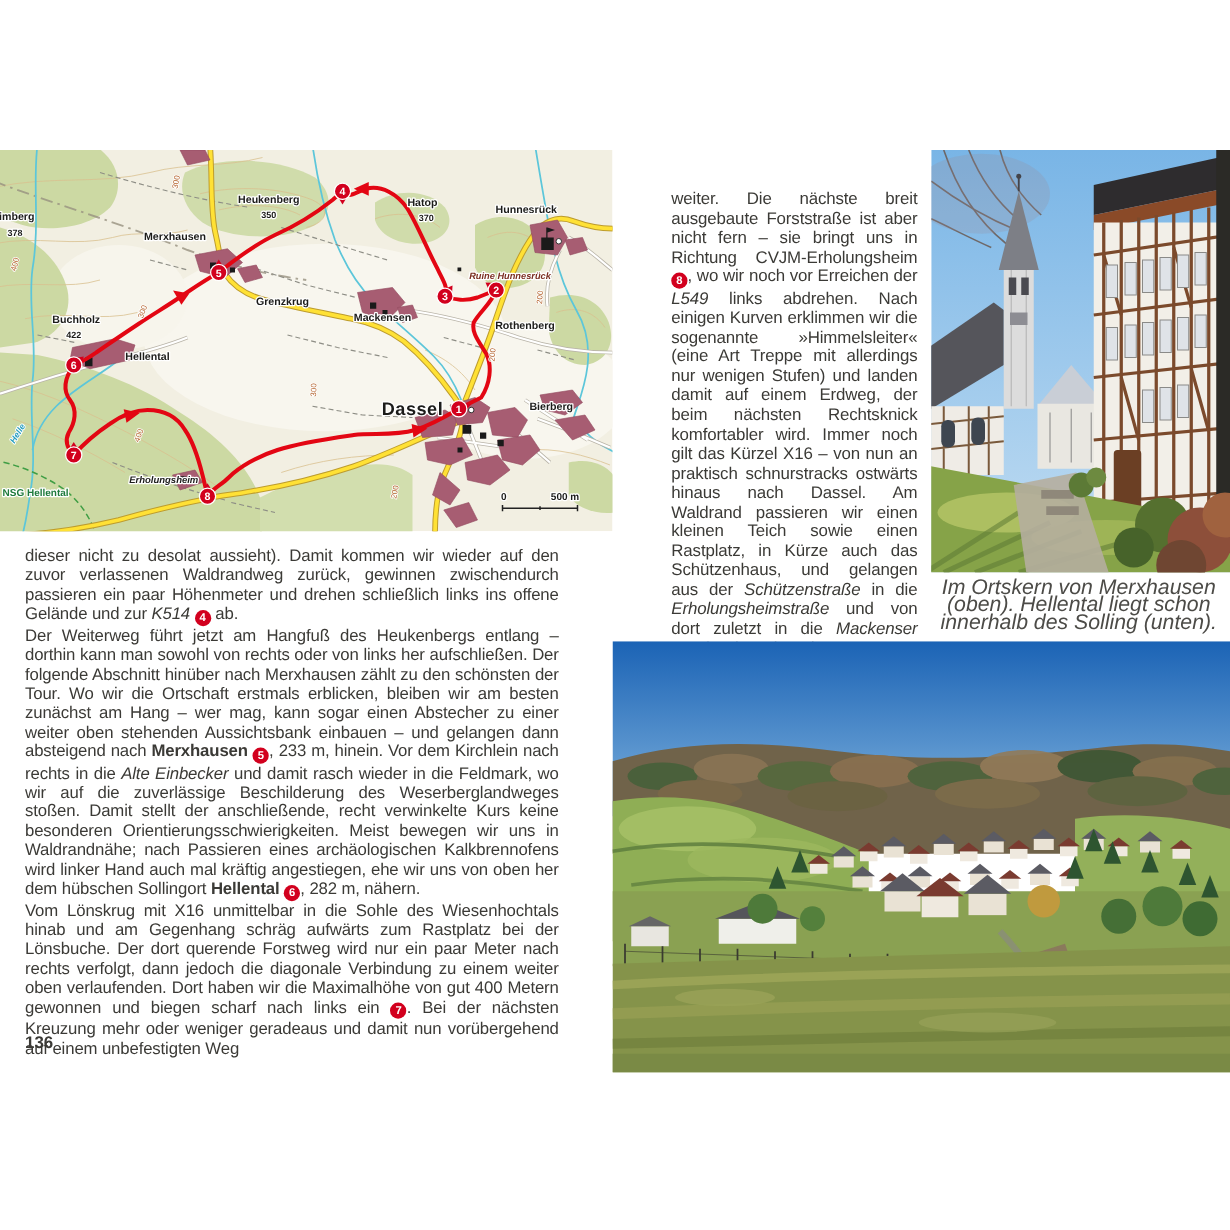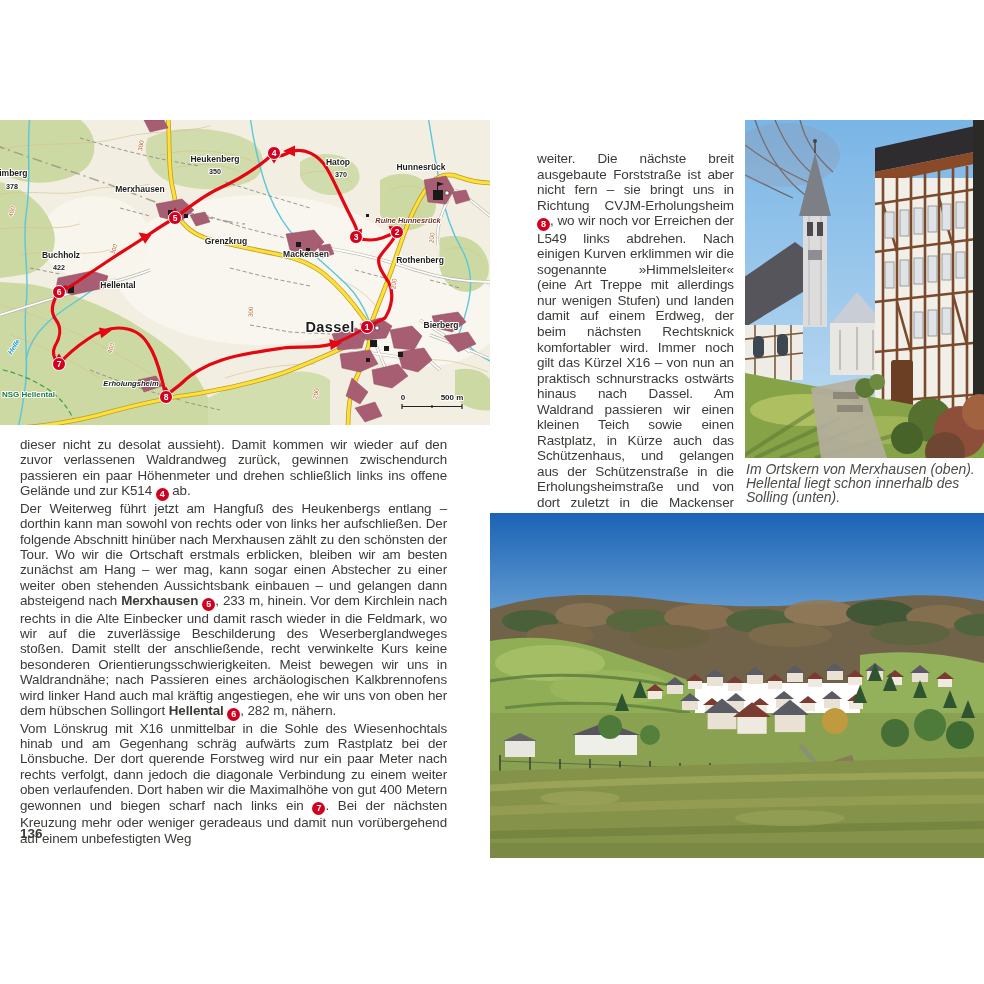--- a/index.html
+++ b/index.html
@@ -4,27 +4,27 @@
 <style>
   html,body{margin:0;padding:0;background:#e9e9e9;}
   .page{position:relative;width:984px;height:984px;background:#ffffff;overflow:hidden;
         font-family:"Liberation Sans",sans-serif;color:#3b3a36;}
   svg{display:block;}
   .photo, .mapbox{position:absolute;}
   .textcol{position:absolute;text-align:justify;}
   .textcol .para{margin:0;}
   .col-left{left:20px;top:437px;width:427px;font-size:13.4px;line-height:15.4px;letter-spacing:-0.1px;}
   .col-right{left:537px;top:151px;width:197px;font-size:13.5px;line-height:15.55px;letter-spacing:-0.1px;}
-  .it{}
+  .it{font-style:italic;}
   .bd{font-weight:bold;}
   .wp-badge{display:inline-block;width:13px;height:13px;border-radius:50%;background:#d2001e;color:#fff;
             font-size:9px;font-weight:bold;line-height:13px;text-align:center;vertical-align:-1.5px;
             font-style:normal;letter-spacing:0;}
-  .caption{position:absolute;left:746px;top:463px;width:234px;font-size:14px;line-height:13.8px;
-           font-style:italic;color:#4c4b47;text-align:left;}
+  .caption{position:absolute;left:746px;top:463px;width:234px;font-size:17px;line-height:13.8px;
+           font-style:italic;color:#4c4b47;text-align:center;}
   .pagenum{position:absolute;left:20px;top:826px;font-size:13.5px;font-weight:bold;color:#3b3a36;}
   
   .ml{font-family:"Liberation Sans",sans-serif;font-weight:bold;font-size:8.5px;fill:#1c1c1a;
       paint-order:stroke;stroke:#ffffff;stroke-width:2px;stroke-linejoin:round;}
   .ml.big{font-size:14.5px;letter-spacing:.4px;}
   .ml.elev{font-size:7.2px;}
   .ml.it{font-style:italic;font-size:7.6px;}
   .ml.ruin{font-style:italic;font-size:7.4px;fill:#7a2d20;}
   .ml.green{fill:#1e7a3c;font-size:8px;}
   .ml.blue{fill:#2b9fc0;font-style:italic;font-size:7px;stroke-width:1.4px;}

